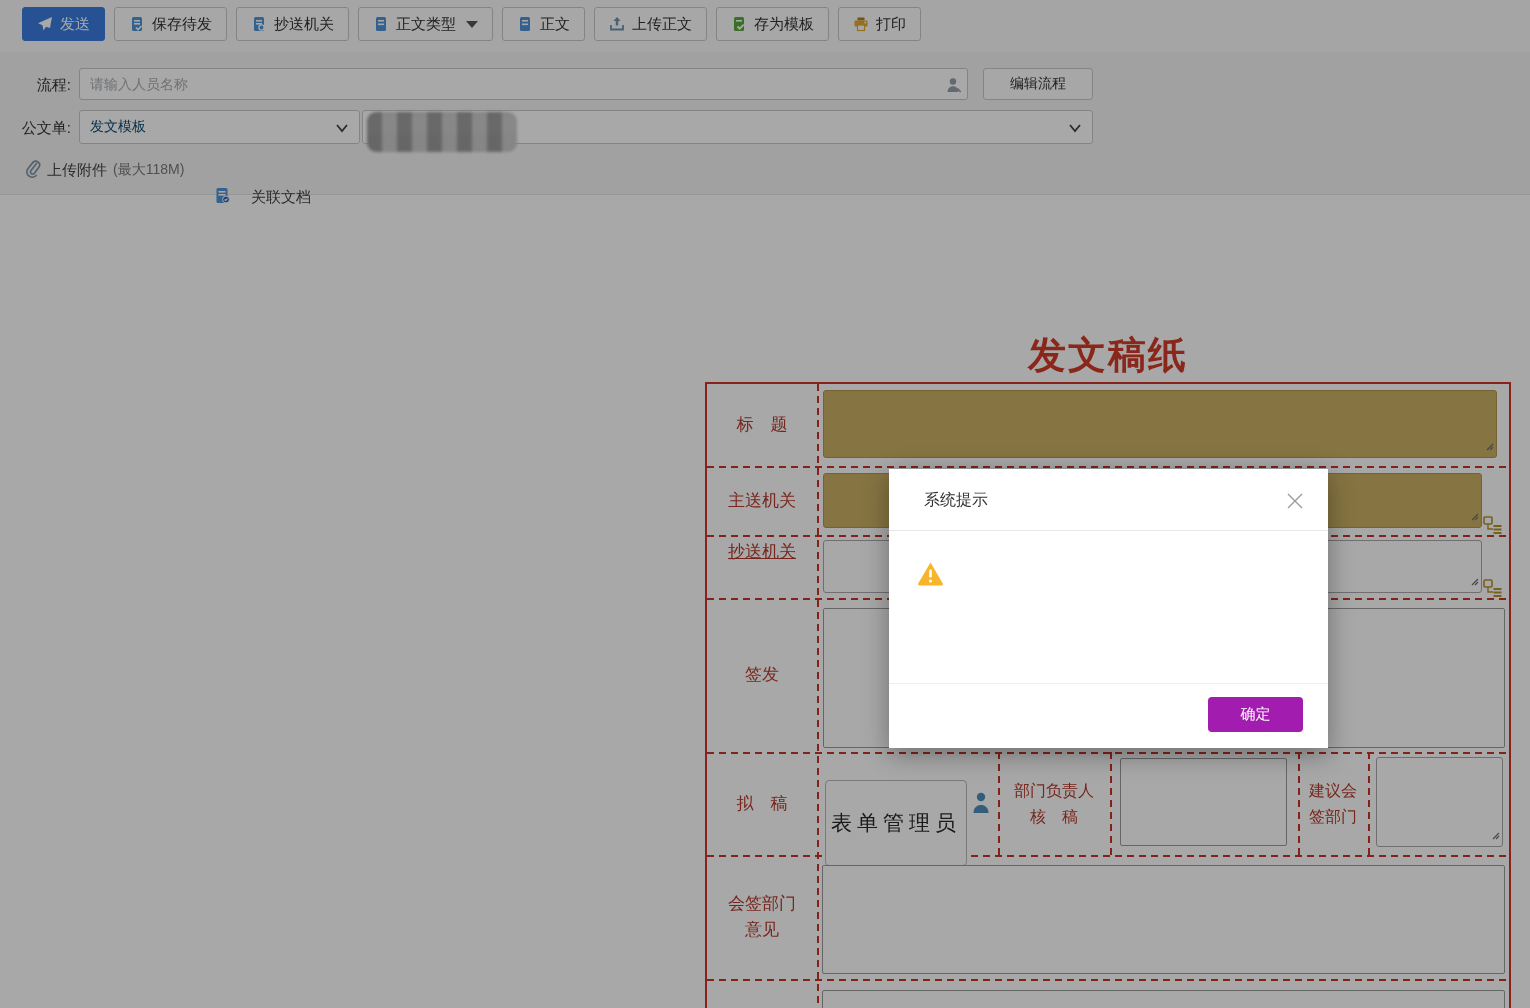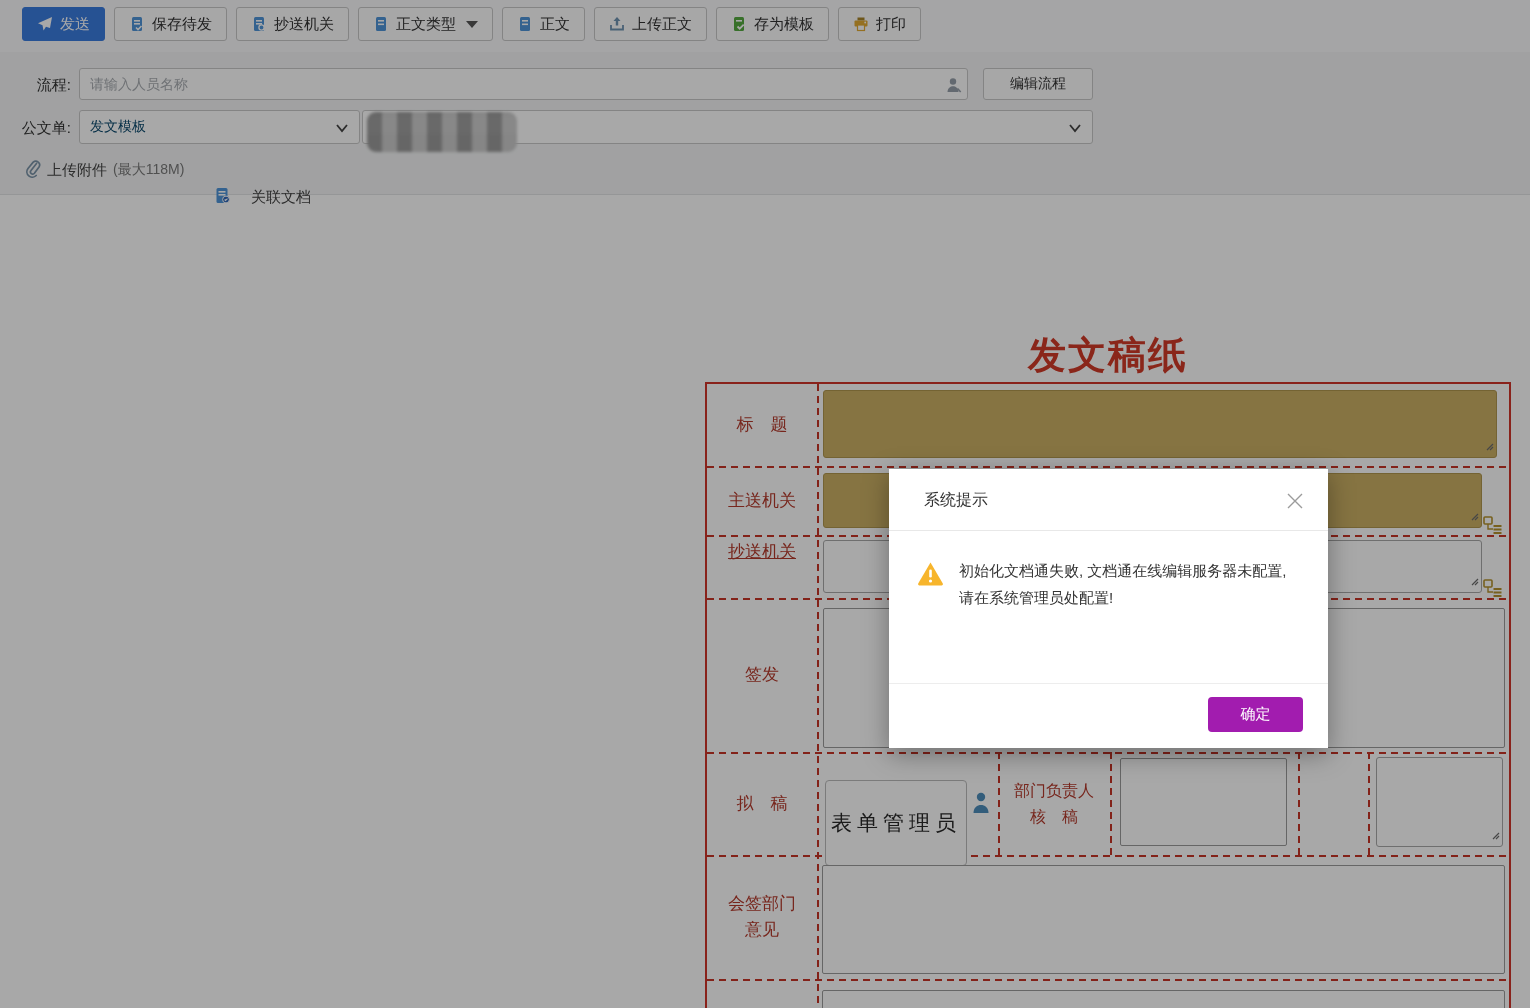--- a/index.html
+++ b/index.html
@@ -236,20 +236,24 @@
     <div class="tlabel" style="left:0; top:214px; width:110px; height:154px;">
         <span>签发</span>
       </div>
     <div class="tlabel" style="left:0; top:368px; width:110px; height:103px;">
         <span>拟　稿</span>
       </div>
     <div class="tlabel" style="left:291px; top:368px; width:112px; height:103px; font-size:16px;">
       <span>部门负责人</span>
         <span>核　稿</span>
     </div>
+    <div class="tlabel" style="left:591px; top:368px; width:70px; height:103px; font-size:16px;">
+      <span>建议会</span>
+        <span>签部门</span>
+    </div>
     <div class="tlabel" style="left:0; top:471px; width:110px; height:124px;">
       <span>会签部门</span>
         <span>意见</span>
     </div>
     <div class="tlabel" style="left:0; top:595px; width:110px; height:127px;"></div>
 
     <div class="ta gold" style="left:116px; top:6px; width:674px; height:68px;">
       <span class="rz"><svg width="10" height="10" viewBox="0 0 10 10">
             <path d="M3 9 L9 3 M6 9 L9 6" stroke="#6d6d6d" stroke-width="1.2"></path>
           </svg></span>
@@ -315,21 +319,17 @@
           </svg>
       </span>
     </div>
     <span class="warn">
       <svg width="27" height="25" viewBox="0 0 27 25">
           <path d="M13.5 1.5 L25.8 22.5 a1.4 1.4 0 0 1 -1.2 2 H2.4 a1.4 1.4 0 0 1 -1.2 -2 Z" fill="#f7b52c"></path>
           <rect x="12.2" y="8.5" width="2.6" height="8" rx="1.3" fill="#fff"></rect>
           <circle cx="13.5" cy="20" r="1.6" fill="#fff"></circle>
         </svg>
     </span>
-    <div class="modal-body-text">
-      <div>初始化文档通失败, 文档通在线编辑服务器未配置,</div>
-      <div>请在系统管理员处配置!</div>
-    </div>
     <div class="modal-footer-line"></div>
     <button class="okbtn">确定</button>
   </div>
 
 </div>
 
 </body></html>

